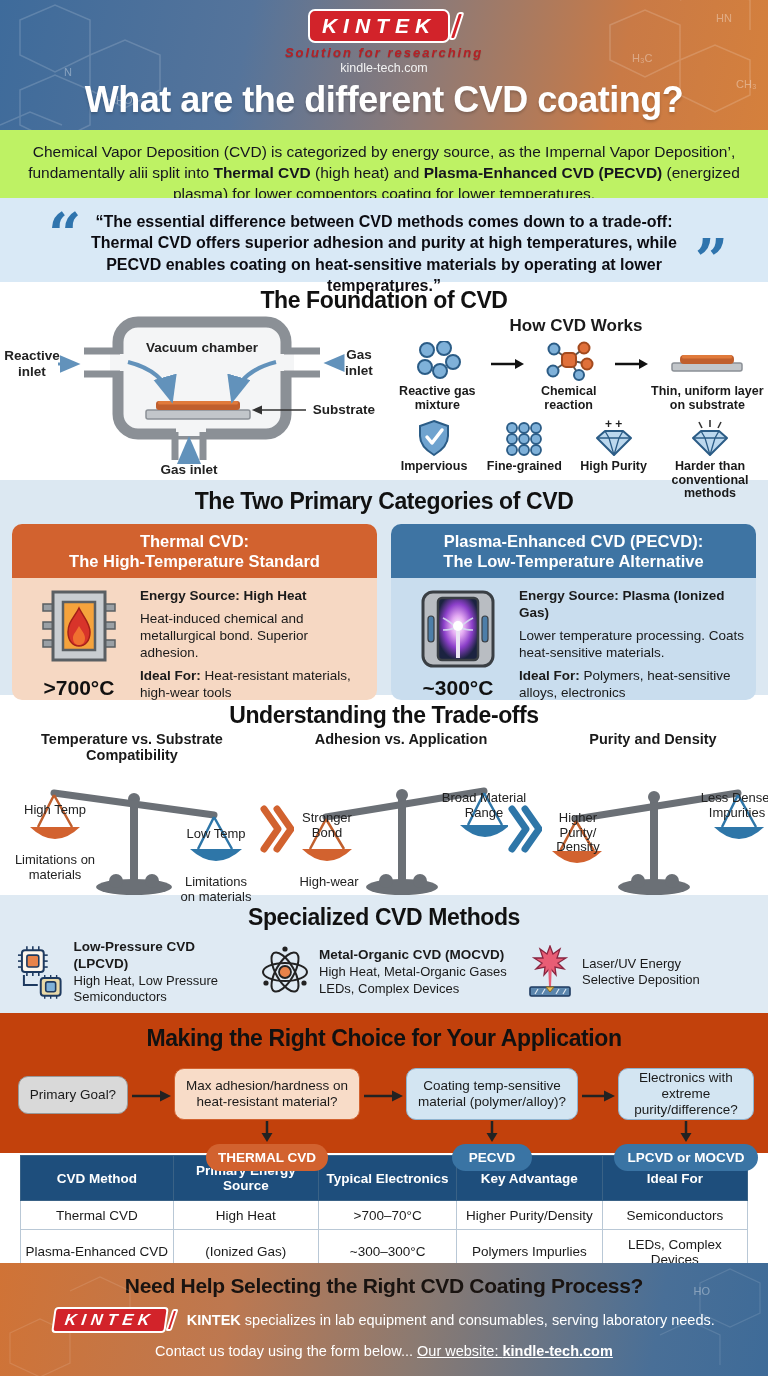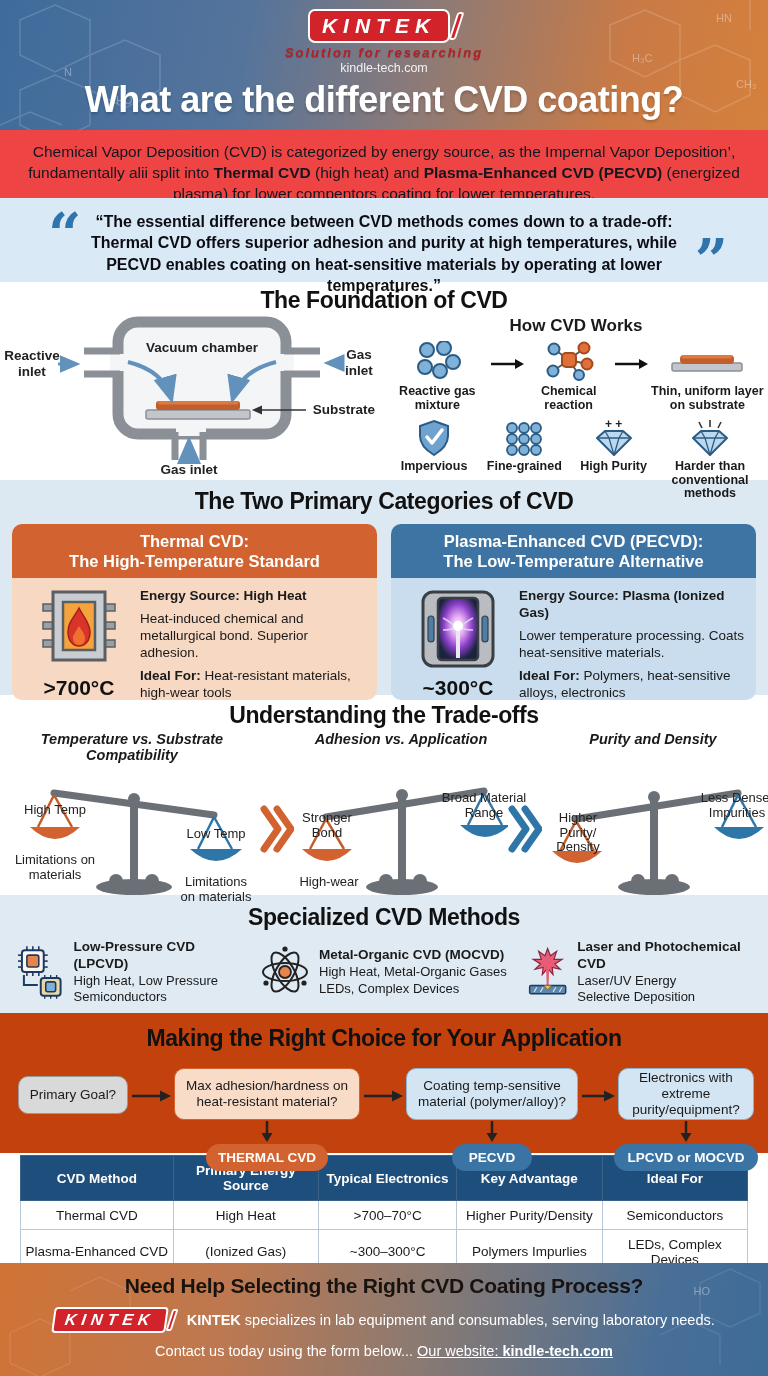--- a/index.html
+++ b/index.html
@@ -11,21 +11,21 @@
   .hex-svg { position:absolute; top:0; left:0; width:100%; height:100%; opacity:.45; }
   .wm { position:absolute; color:#ffffff; opacity:.35; font-size:11px; font-weight:normal; }
   .logo-wrap { position:relative; display:inline-flex; align-items:center; gap:3px; margin-top:9px; }
   .logo-box { background:#d2232a; border:2px solid #fff; border-radius:7px; padding:3px 12px; color:#fff; font-weight:bold; font-style:italic; letter-spacing:6px; font-size:21px; }
   .logo-slash { width:7px; height:28px; background:#d2232a; border:2px solid #fff; border-radius:3px; transform:skewX(-18deg); }
   .tagline { color:#b42025; font-weight:bold; font-style:italic; font-size:13px; letter-spacing:2px; margin-top:2px; text-shadow:0 1px 1px rgba(0,0,0,.25); }
   .website { color:#f2f2f2; font-size:12.5px; margin-top:1px; }
   .main-title { color:#fff; font-weight:bold; font-size:36px; letter-spacing:-.5px; margin-top:4px; text-shadow:0 2px 3px rgba(0,0,0,.2); }
 
   
-  .intro { background:#ef4444; padding:11px 24px 12px; text-align:center; font-size:15.5px; line-height:1.37; color:#15151f; height:68px; }
+  .intro { background:#bef264; padding:11px 24px 12px; text-align:center; font-size:15.5px; line-height:1.37; color:#15151f; height:68px; }
   .b { font-weight:bold; }
 
   
   .quote { background:#d9e9f6; height:84px; position:relative; padding:13px 70px 0; text-align:center; }
   .quote-text { font-weight:bold; font-size:16px; line-height:1.33; color:#0c0c12; }
   .qmark { position:absolute; color:#2f74ad; font-size:58px; font-weight:bold; font-family:"DejaVu Serif", serif; line-height:.6; }
   .qmark.open { left:48px; top:20px; }
   .qmark.close { right:40px; bottom:4px; }
 
   
@@ -62,21 +62,21 @@
   .card.pecvd  .card-body { background:#c9ddee; }
   .card-icon-col { width:122px; text-align:center; flex-shrink:0; }
   .card-temp { font-weight:bold; font-size:21px; margin-top:2px; color:#111; }
   .card-text { font-size:13.5px; line-height:1.25; padding-right:2px; }
   .card-text .line { margin-bottom:6px; }
 
   
   .tradeoffs { background:#fff; height:200px; padding-top:7px; }
   .scales-row { display:flex; padding:2px 4px 0; }
   .scale { position:relative; height:165px; }
-  .scale-title { position:absolute; width:100%; top:0; text-align:center; font-weight:bold; font-size:14.5px;font-style:italic; }
+  .scale-title { position:absolute; width:100%; top:0; text-align:center; font-weight:bold; font-size:14.5px; }
   .scale svg { position:absolute; left:0; top:22px; }
   .pan-label { position:absolute; font-size:13px; color:#222; text-align:center; line-height:1.12; }
   .chev { padding-top:70px; }
 
   
   .specialized { background:#dfeaf3; height:118px; padding-top:9px; }
   .methods { display:flex; justify-content:space-between; padding:8px 14px 0; }
   .method { display:flex; gap:8px; align-items:center; }
   .method-text { font-size:13px; line-height:1.25; }
   .method-name { font-weight:bold; font-size:13.5px; }
@@ -535,21 +535,20 @@
           <rect x="4" y="42" width="40" height="9" rx="1.5" fill="#5b86ad" stroke="#1e3a5f" stroke-width="1.6"></rect>
           <g stroke="#dfe9f2" stroke-width="1.2">
               <line x1="9" y1="49" x2="12" y2="44"></line>
               <line x1="16" y1="49" x2="19" y2="44"></line>
               <line x1="30" y1="49" x2="33" y2="44"></line>
               <line x1="37" y1="49" x2="40" y2="44"></line>
             </g>
           <polygon points="20,42 28,42 24,47" fill="#e8c15a" stroke="#8a6a1f" stroke-width="1"></polygon>
         </svg>
         <div class="method-text">
-          <div class="method-name">Laser and Photochemical CVD</div>
           <div>Laser/UV Energy</div>
           <div>Selective Deposition</div>
         </div>
       </div>
     </div>
   </div>
 
   <div class="choice">
     <div class="h2">Making the Right Choice for Your Application</div>
     <div class="flow">
@@ -561,21 +560,21 @@
       <div class="fbox q-orange" style="left:174px;top:14px;width:186px;height:52px">Max adhesion/hardness on heat-resistant material?</div>
       <svg class="conn" style="left:362px;top:35px" width="42" height="14">
           <path d="M2,7 H32" stroke="#222" stroke-width="2.5"></path>
           <path d="M30,1.5 L41,7 L30,12.5 Z" fill="#222"></path>
         </svg>
       <div class="fbox q-blue" style="left:406px;top:14px;width:172px;height:52px">Coating temp-sensitive material (polymer/alloy)?</div>
       <svg class="conn" style="left:580px;top:35px" width="36" height="14">
           <path d="M2,7 H26" stroke="#222" stroke-width="2.5"></path>
           <path d="M24,1.5 L35,7 L24,12.5 Z" fill="#222"></path>
         </svg>
-      <div class="fbox q-blue" style="left:618px;top:14px;width:136px;height:52px">Electronics with extreme purity/equipment?</div>
+      <div class="fbox q-blue" style="left:618px;top:14px;width:136px;height:52px">Electronics with extreme purity/difference?</div>
 
       <svg class="conn" style="left:261px;top:67px" width="12" height="22">
           <path d="M6,0 V13" stroke="#222" stroke-width="2.5"></path>
           <path d="M.5,12 L6,21 L11.5,12 Z" fill="#222"></path>
         </svg>
       <svg class="conn" style="left:486px;top:67px" width="12" height="22">
           <path d="M6,0 V13" stroke="#222" stroke-width="2.5"></path>
           <path d="M.5,12 L6,21 L11.5,12 Z" fill="#222"></path>
         </svg>
       <svg class="conn" style="left:680px;top:67px" width="12" height="22">

